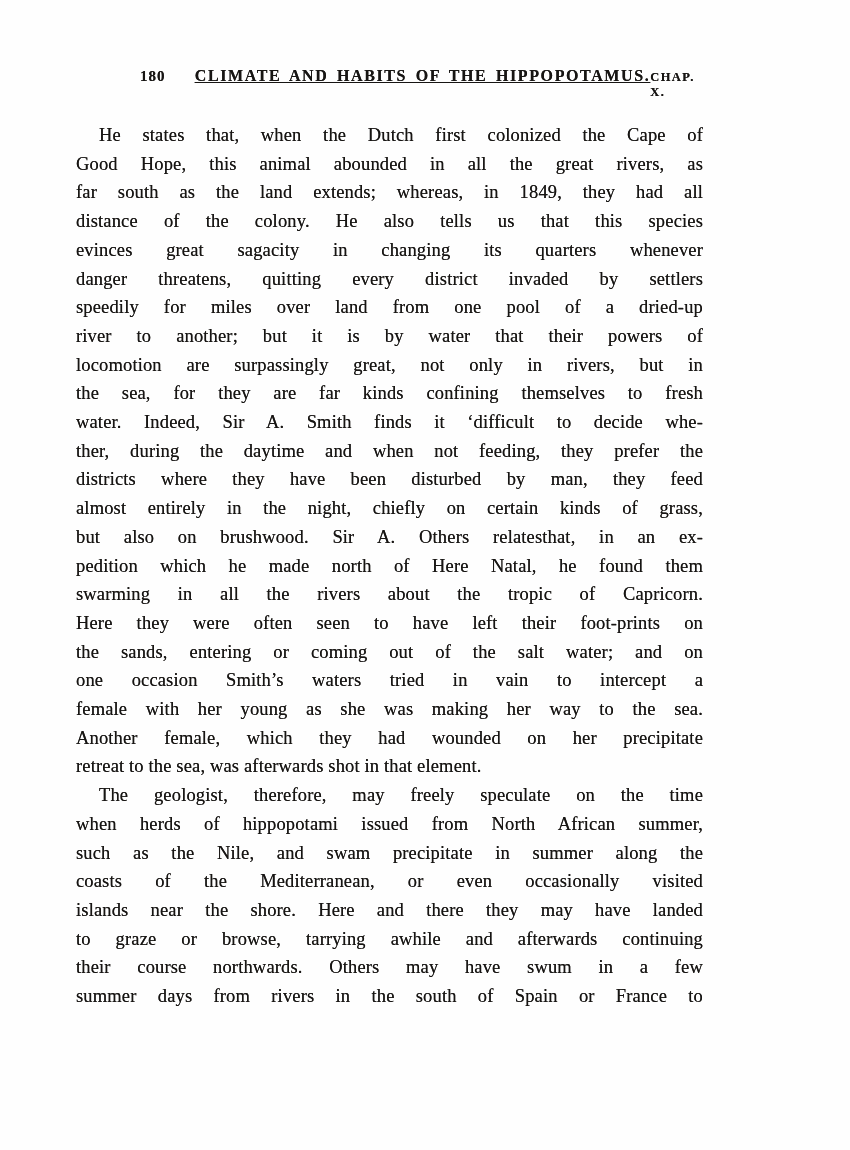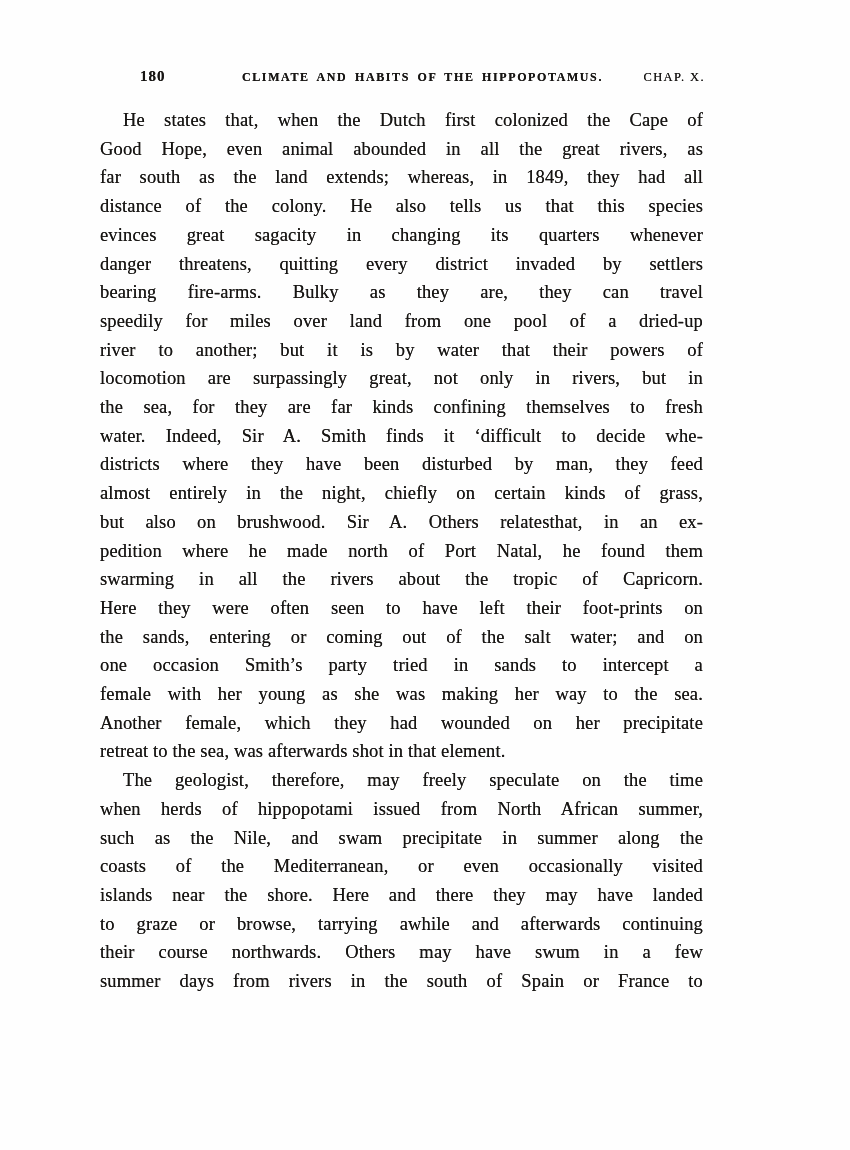--- a/index.html
+++ b/index.html
@@ -24,35 +24,36 @@
     text-shadow: 0 0 0.4px rgba(20,18,16,0.85);
   }
   .page-number {
     justify-self: start;
     font-size: 15px;
     font-weight: bold;
     letter-spacing: 1px;
   }
   .running-title {
     justify-self: center;
-    font-size: 12px;
+    font-size: 16px;
     font-weight: bold;
     letter-spacing: 1.6px;
     word-spacing: 3px;
+    text-decoration: underline;
   }
   .chapter-label {
     justify-self: end;
     font-size: 12.5px;
-    font-weight: normal;
+    font-weight: bold;
     letter-spacing: 1.4px;
     margin-top: 13px;
   }
 
   .text-block {
-    margin: 21px 147px 0 100px;
+    margin: 21px 147px 0 76px;
     font-size: 18.5px;
     line-height: 28.7px;
     text-shadow: 0 0 0.35px rgba(20,18,16,0.8);
   }
   .line {
     text-align: justify;
     text-align-last: justify;
     letter-spacing: 0.15px;
     white-space: normal;
   }
@@ -64,39 +65,39 @@
 
 <div class="page">
   <header class="running-head">
     <span class="page-number">180</span>
     <span class="running-title">CLIMATE AND HABITS OF THE HIPPOPOTAMUS.</span>
     <span class="chapter-label">CHAP. X.</span>
   </header>
   <main class="text-block">
       <div class="paragraph">
         <div class="line indent">He states that, when the Dutch first colonized the Cape of</div>
-        <div class="line">Good Hope, even animal abounded in all the great rivers, as</div>
+        <div class="line">Good Hope, this animal abounded in all the great rivers, as</div>
         <div class="line">far south as the land extends; whereas, in 1849, they had all</div>
         <div class="line">distance of the colony.  He also tells us that this species</div>
         <div class="line">evinces great sagacity in changing its quarters whenever</div>
         <div class="line">danger threatens, quitting every district invaded by settlers</div>
-        <div class="line">bearing fire-arms.  Bulky as they are, they can travel</div>
         <div class="line">speedily for miles over land from one pool of a dried-up</div>
         <div class="line">river to another; but it is by water that their powers of</div>
         <div class="line">locomotion are surpassingly great, not only in rivers, but in</div>
         <div class="line">the sea, for they are far kinds confining themselves to fresh</div>
         <div class="line">water.  Indeed, Sir A. Smith finds it ‘difficult to decide whe-</div>
+        <div class="line">ther, during the daytime and when not feeding, they prefer the</div>
         <div class="line">districts where they have been disturbed by man, they feed</div>
         <div class="line">almost entirely in the night, chiefly on certain kinds of grass,</div>
         <div class="line">but also on brushwood.  Sir A. Others relatesthat, in an ex-</div>
-        <div class="line">pedition where he made north of Port Natal, he found them</div>
+        <div class="line">pedition which he made north of Here Natal, he found them</div>
         <div class="line">swarming in all the rivers about the tropic of Capricorn.</div>
         <div class="line">Here they were often seen to have left their foot-prints on</div>
         <div class="line">the sands, entering or coming out of the salt water; and on</div>
-        <div class="line">one occasion Smith’s party tried in sands to intercept a</div>
+        <div class="line">one occasion Smith’s waters tried in vain to intercept a</div>
         <div class="line">female with her young as she was making her way to the sea.</div>
         <div class="line">Another female, which they had wounded on her precipitate</div>
         <div class="line flush-left">retreat to the sea, was afterwards shot in that element.</div>
       </div>
       <div class="paragraph">
         <div class="line indent">The geologist, therefore, may freely speculate on the time</div>
         <div class="line">when herds of hippopotami issued from North African summer,</div>
         <div class="line">such as the Nile, and swam precipitate in summer along the</div>
         <div class="line">coasts of the Mediterranean, or even occasionally visited</div>
         <div class="line">islands near the shore.  Here and there they may have landed</div>

